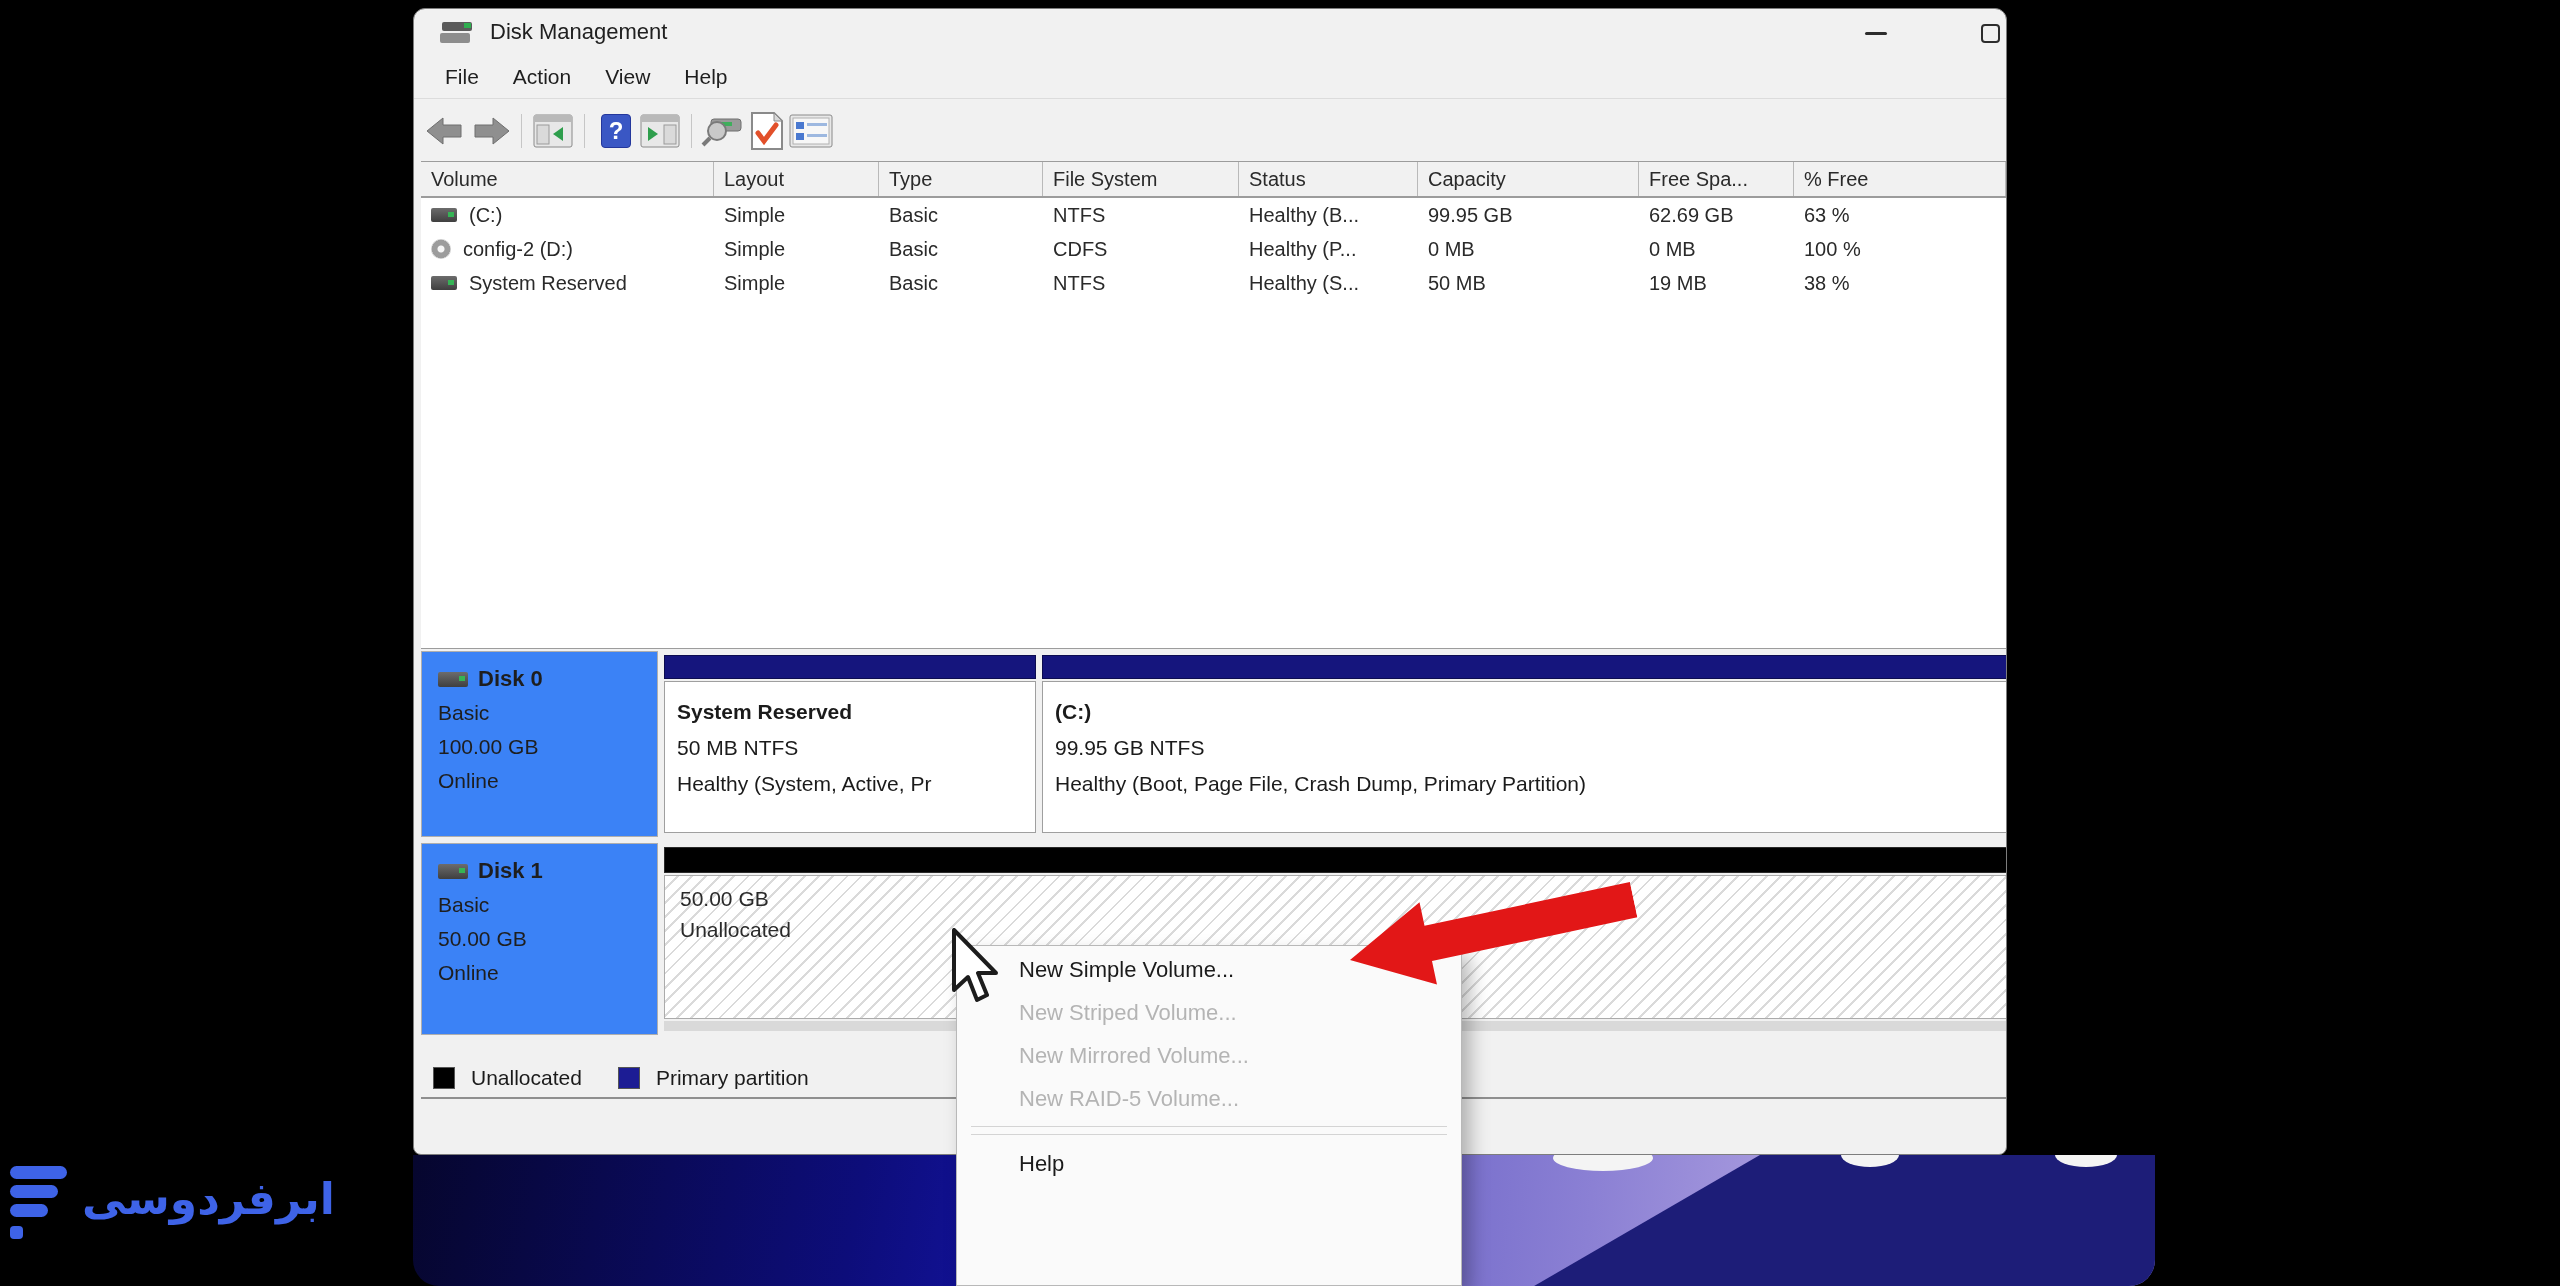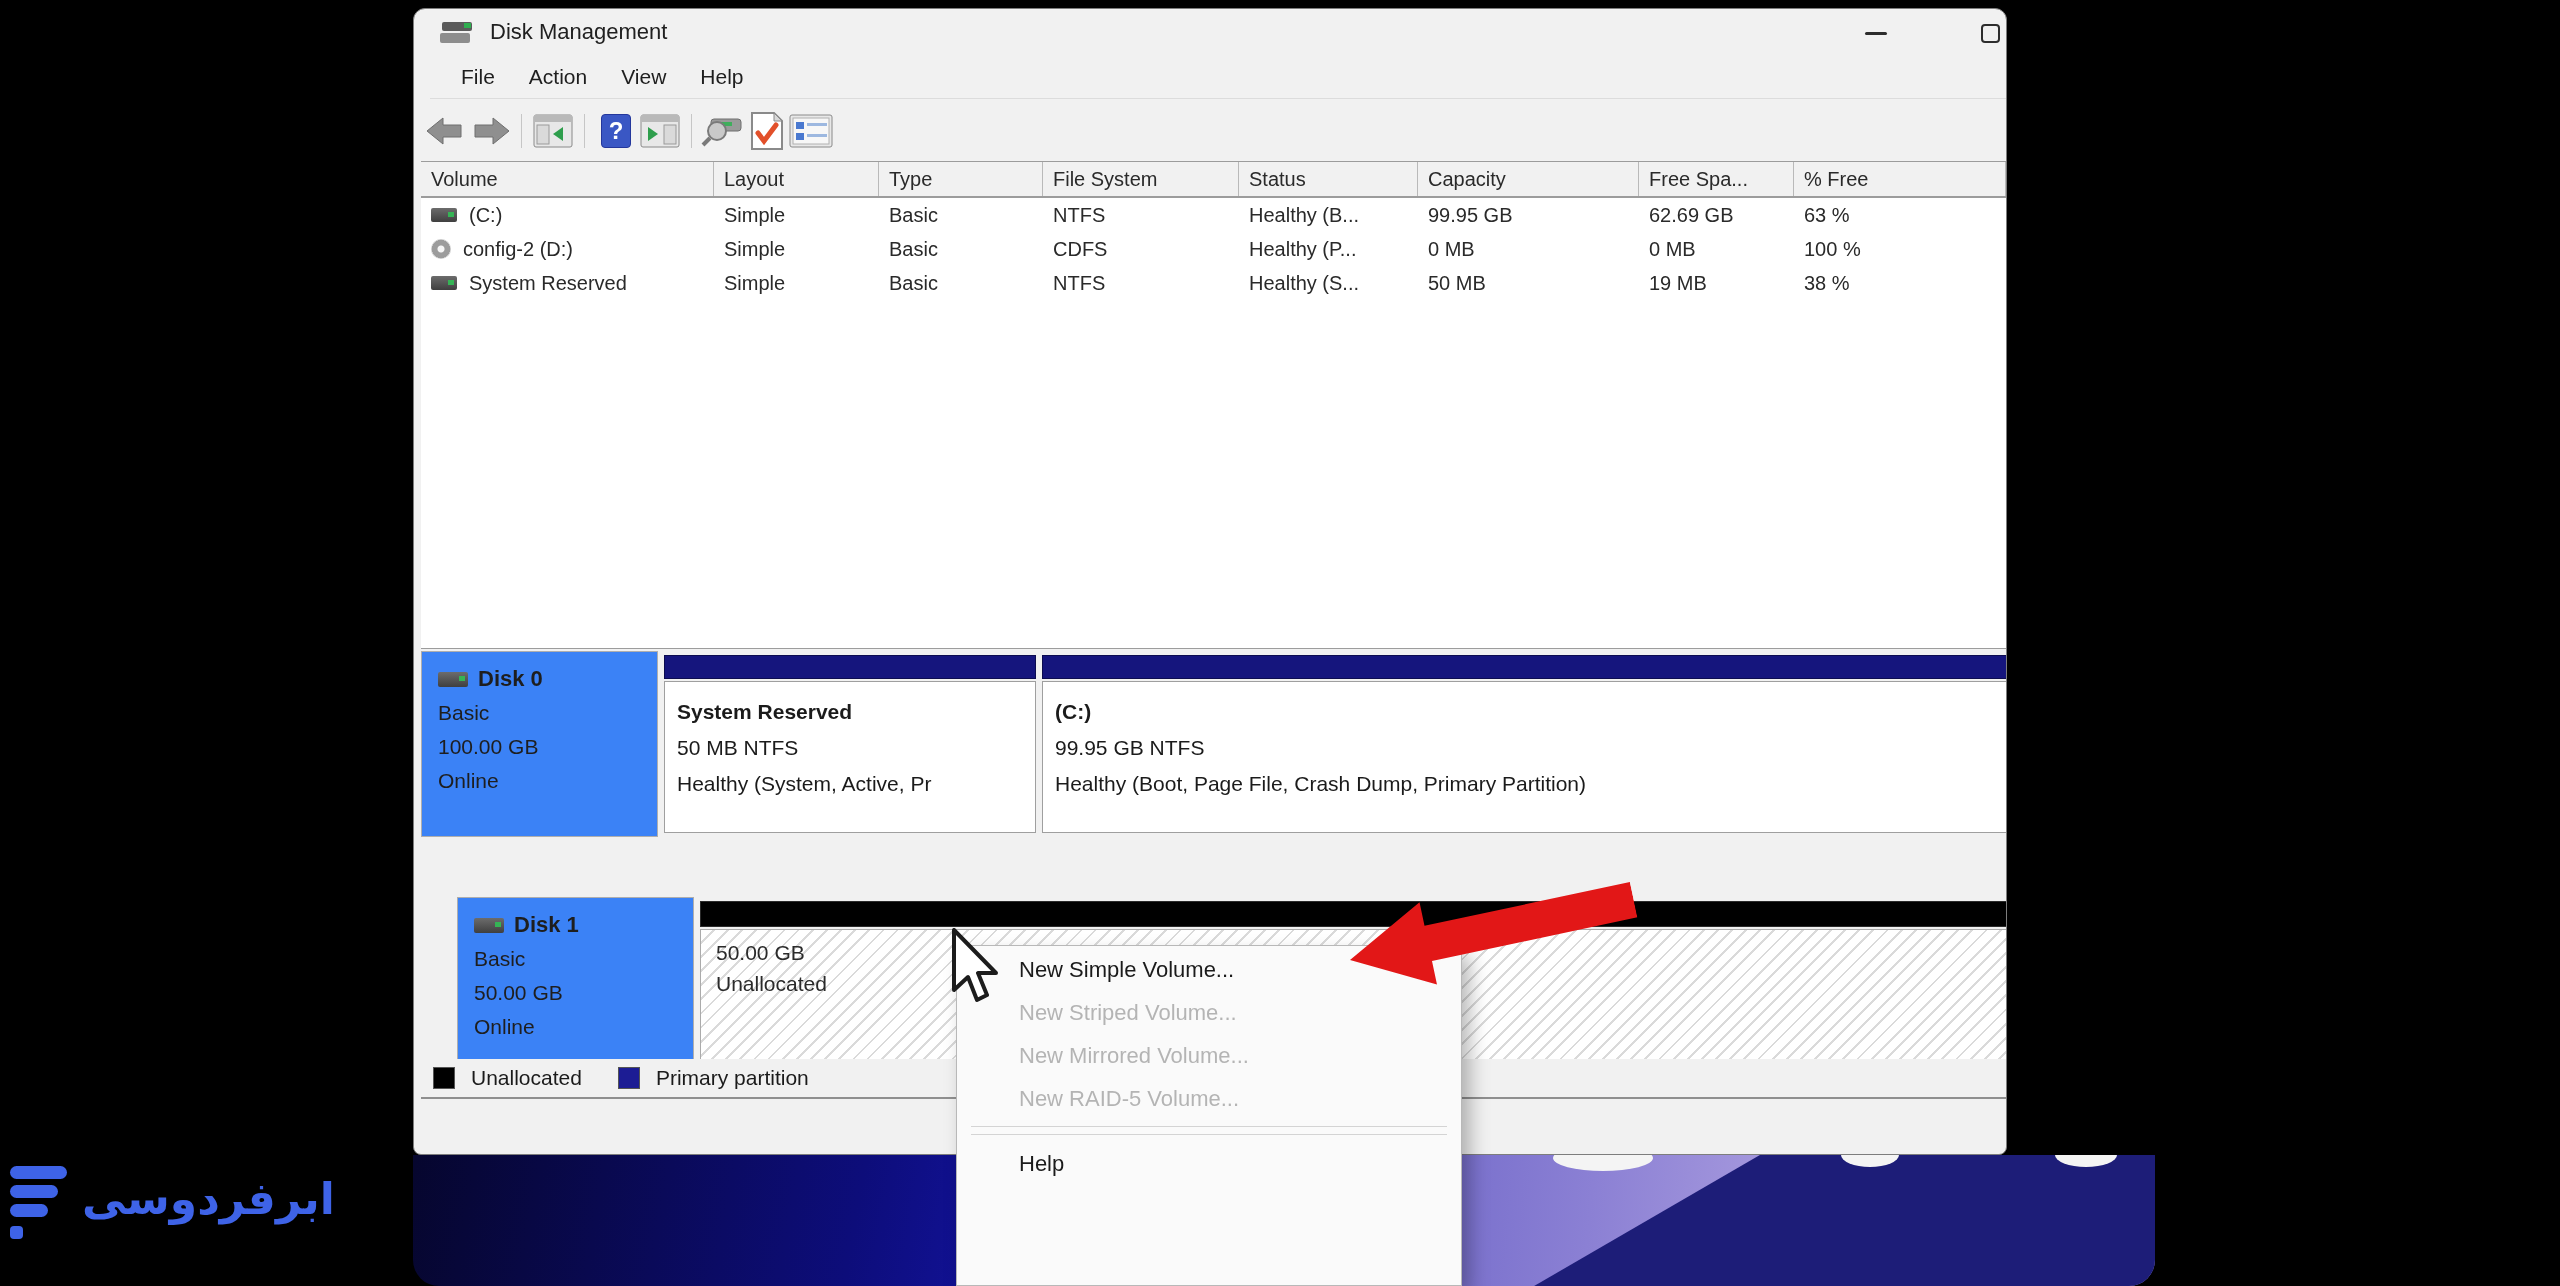--- a/index.html
+++ b/index.html
@@ -41,21 +41,21 @@
   .ti-led{position:absolute;right:3px;top:3px;width:7px;height:5px;background:#2fae4f;}
   .ti-bot{position:absolute;left:0px;top:13px;width:30px;height:10px;background:#8d8d8d;border-radius:2px;}
   .win-btn{position:absolute;top:8px;width:48px;height:32px;display:flex;align-items:center;justify-content:center;}
   .btn-min{left:1438px;} .btn-max{left:1552px;} .btn-close{left:1658px;}
   .glyph-min{width:22px;height:3px;background:#2d2d2d;border-radius:2px;}
   .glyph-max{width:19px;height:19px;border:2.5px solid #2d2d2d;border-radius:4px;}
   .glyph-close{position:relative;width:22px;height:22px;}
   .glyph-close:before,.glyph-close:after{content:"";position:absolute;left:-1px;top:9px;width:24px;height:3px;background:#2d2d2d;border-radius:2px;}
   .glyph-close:before{transform:rotate(45deg);} .glyph-close:after{transform:rotate(-45deg);}
 
-  .menubar{position:absolute;left:16px;top:46px;width:100%;height:44px;display:flex;align-items:center;
+  .menubar{position:absolute;left:0;top:46px;width:100%;height:44px;display:flex;align-items:center;
            padding-left:14px;border-bottom:1px solid #dcdcdc;font-size:21px;color:#1e1e1e;}
   .menu-item{padding:6px 17px;}
 
   .toolbar{position:absolute;left:0;top:91px;width:100%;height:61px;display:flex;align-items:center;
            padding-left:10px;}
   .tb-sep{width:1px;height:34px;background:#c6c6c6;margin:0 9px;}
   .tb-btn{width:44px;height:42px;display:flex;align-items:center;justify-content:center;}
   .help-box{width:30px;height:34px;background:#3a57c4;border-radius:4px;color:#fff;font-size:24px;
             font-weight:bold;display:flex;align-items:center;justify-content:center;border:1px solid #24379c;}
 
@@ -69,21 +69,21 @@
   .vt-row .c{display:flex;align-items:center;padding-left:10px;white-space:nowrap;overflow:hidden;}
   .disk-glyph{display:inline-block;width:26px;height:14px;background:linear-gradient(#6c6c6c,#3f3f3f);
               border-radius:2px;position:relative;margin-right:12px;flex:none;}
   .disk-glyph i{position:absolute;right:3px;top:4px;width:6px;height:5px;background:#35b455;}
   .cd-glyph{display:inline-block;width:20px;height:20px;border-radius:50%;flex:none;margin-right:12px;
             background:radial-gradient(circle at 50% 50%, #f5f5f5 0 3px, #9c9c9c 4px 9px, #c9c9c9 9px);}
 
   
   .disk-row{position:absolute;left:7px;width:1729px;}
   .row-disk0{top:642px;height:186px;}
-  .row-disk1{top:888px;height:192px;margin-left:36px;}
+  .row-disk1{top:834px;height:192px;}
   .disk-label{position:absolute;left:0;top:0;width:237px;height:100%;background:#3b82f6;
               border:1px solid #aeaeae;padding:10px 0 0 16px;font-size:21px;line-height:34px;color:#1e1e1e;}
   .disk-label .dname{font-weight:bold;font-size:22px;display:flex;align-items:center;}
   .disk-label .disk-glyph{width:30px;height:15px;margin-right:10px;}
   .disk-body{position:absolute;left:237px;top:0;right:0;height:100%;}
 
   .partition{position:absolute;top:4px;bottom:4px;}
   .part-sr{left:6px;width:372px;}
   .part-c{left:384px;right:4px;}
   .pbar{position:absolute;left:0;top:0;right:0;height:24px;background:#15157d;border:1px solid #0c0c50;}

